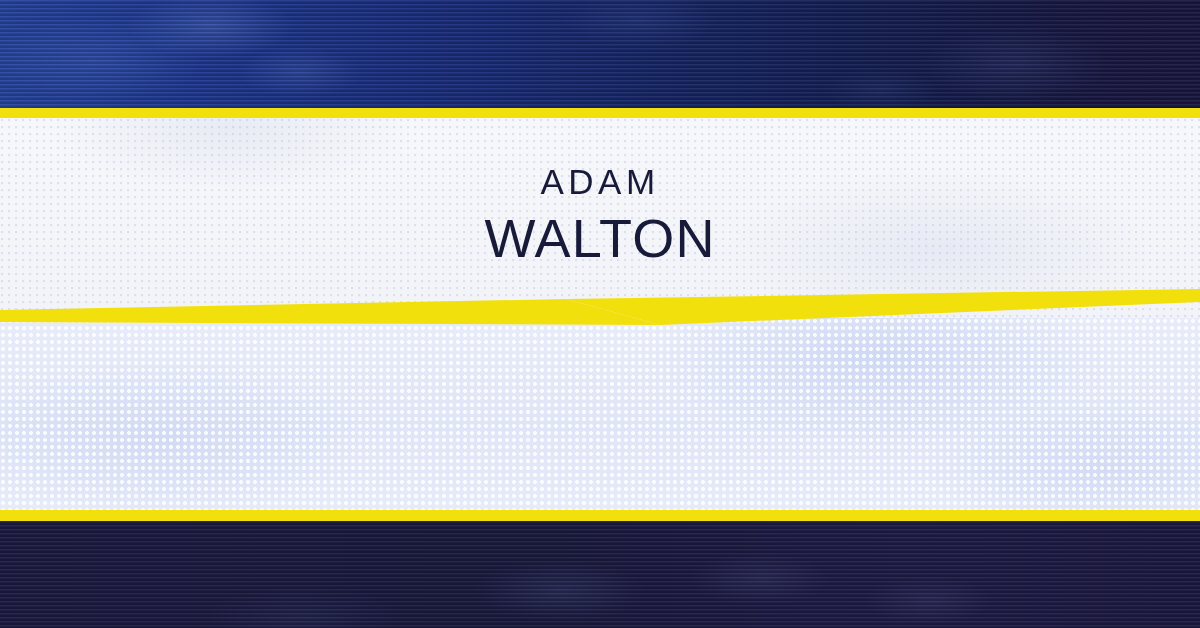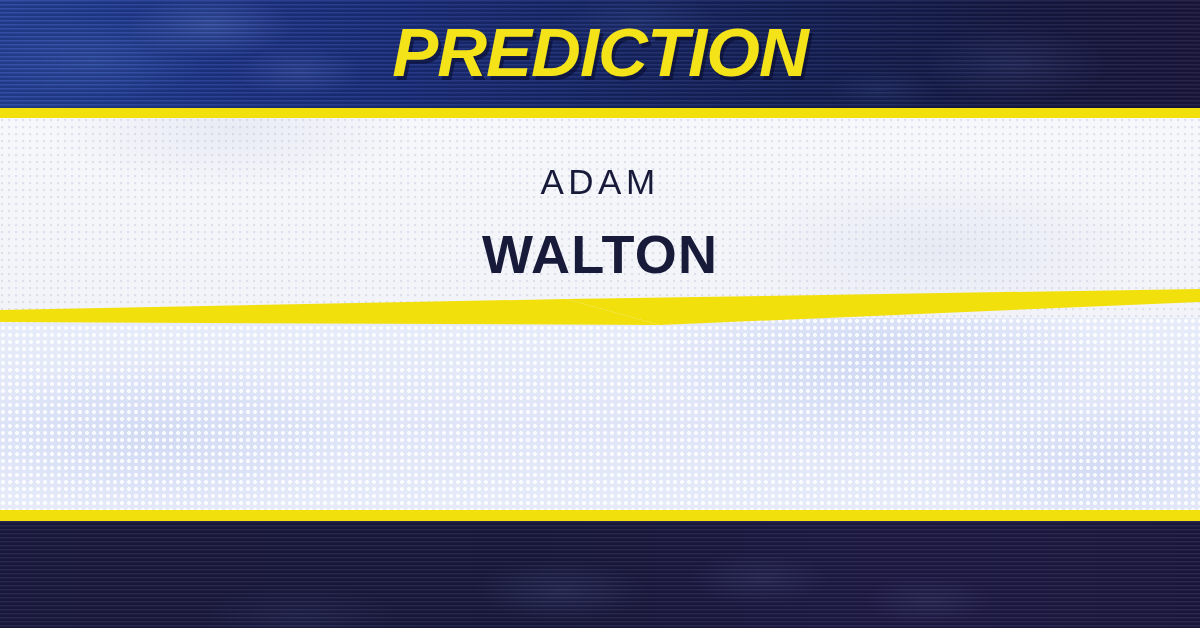--- a/index.html
+++ b/index.html
@@ -132,23 +132,23 @@
     line-height: 1;
     user-select: none;
   }
   .first-name {
     font-size: 35px;
     font-weight: 400;
     letter-spacing: 4.5px;
   }
   .last-name {
     font-size: 54px;
-    font-weight: 700;
+    font-weight: 400;
     letter-spacing: 1.2px;
-    margin-top: 28px;
+    margin-top: 12px;
   }
   .block-top    { top: 164px; }
   .block-bottom { top: 374px; }
 
   
   .bolt {
     position: absolute;
     left: 0; top: 288px;
     width: 1200px; height: 52px;
     pointer-events: none;
@@ -174,21 +174,20 @@
 </style>
 </head>
 <body>
 
 <div id="graphic">
 
   <div class="header">
     <div class="header-blobs"></div>
     <div class="scanlines"></div>
   </div>
-  <div class="header-title">PREDICTION</div>
 
   <div class="rule-top"></div>
 
   <div class="panel-top">
     <div class="tex"></div>
   </div>
   <div class="name-block block-top">
     <div class="first-name">ADAM</div>
     <div class="last-name">WALTON</div>
   </div>

